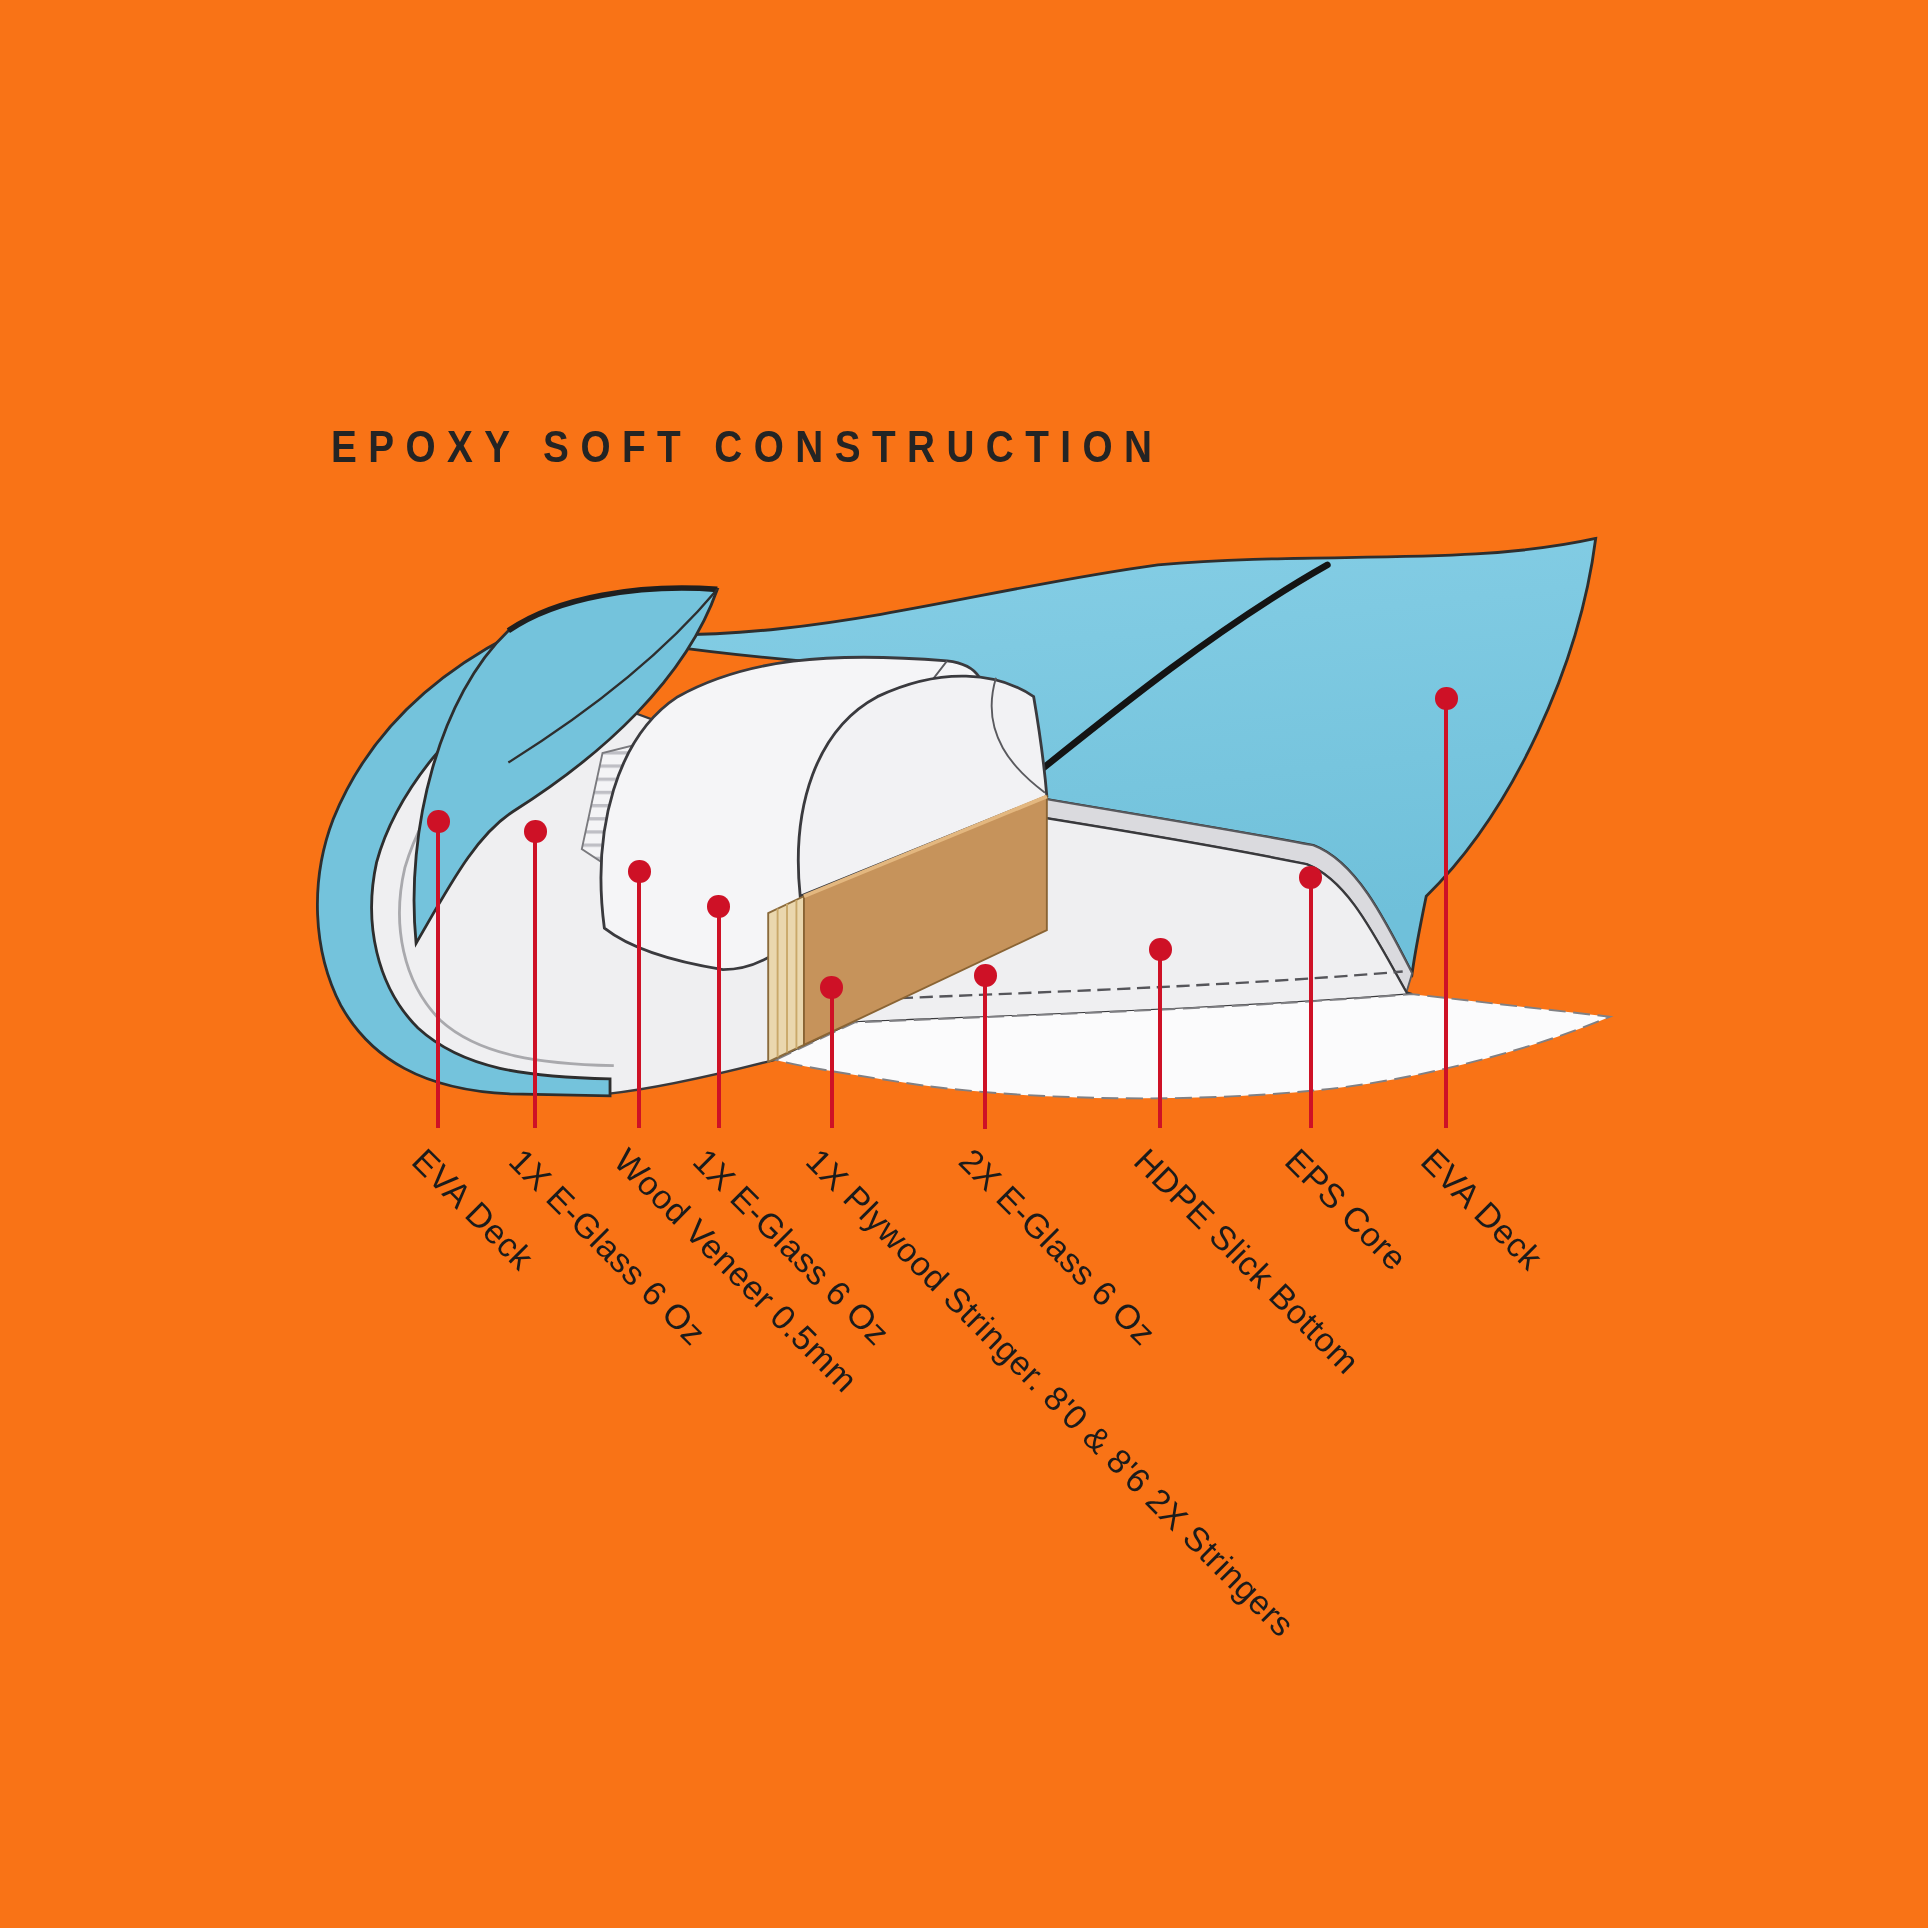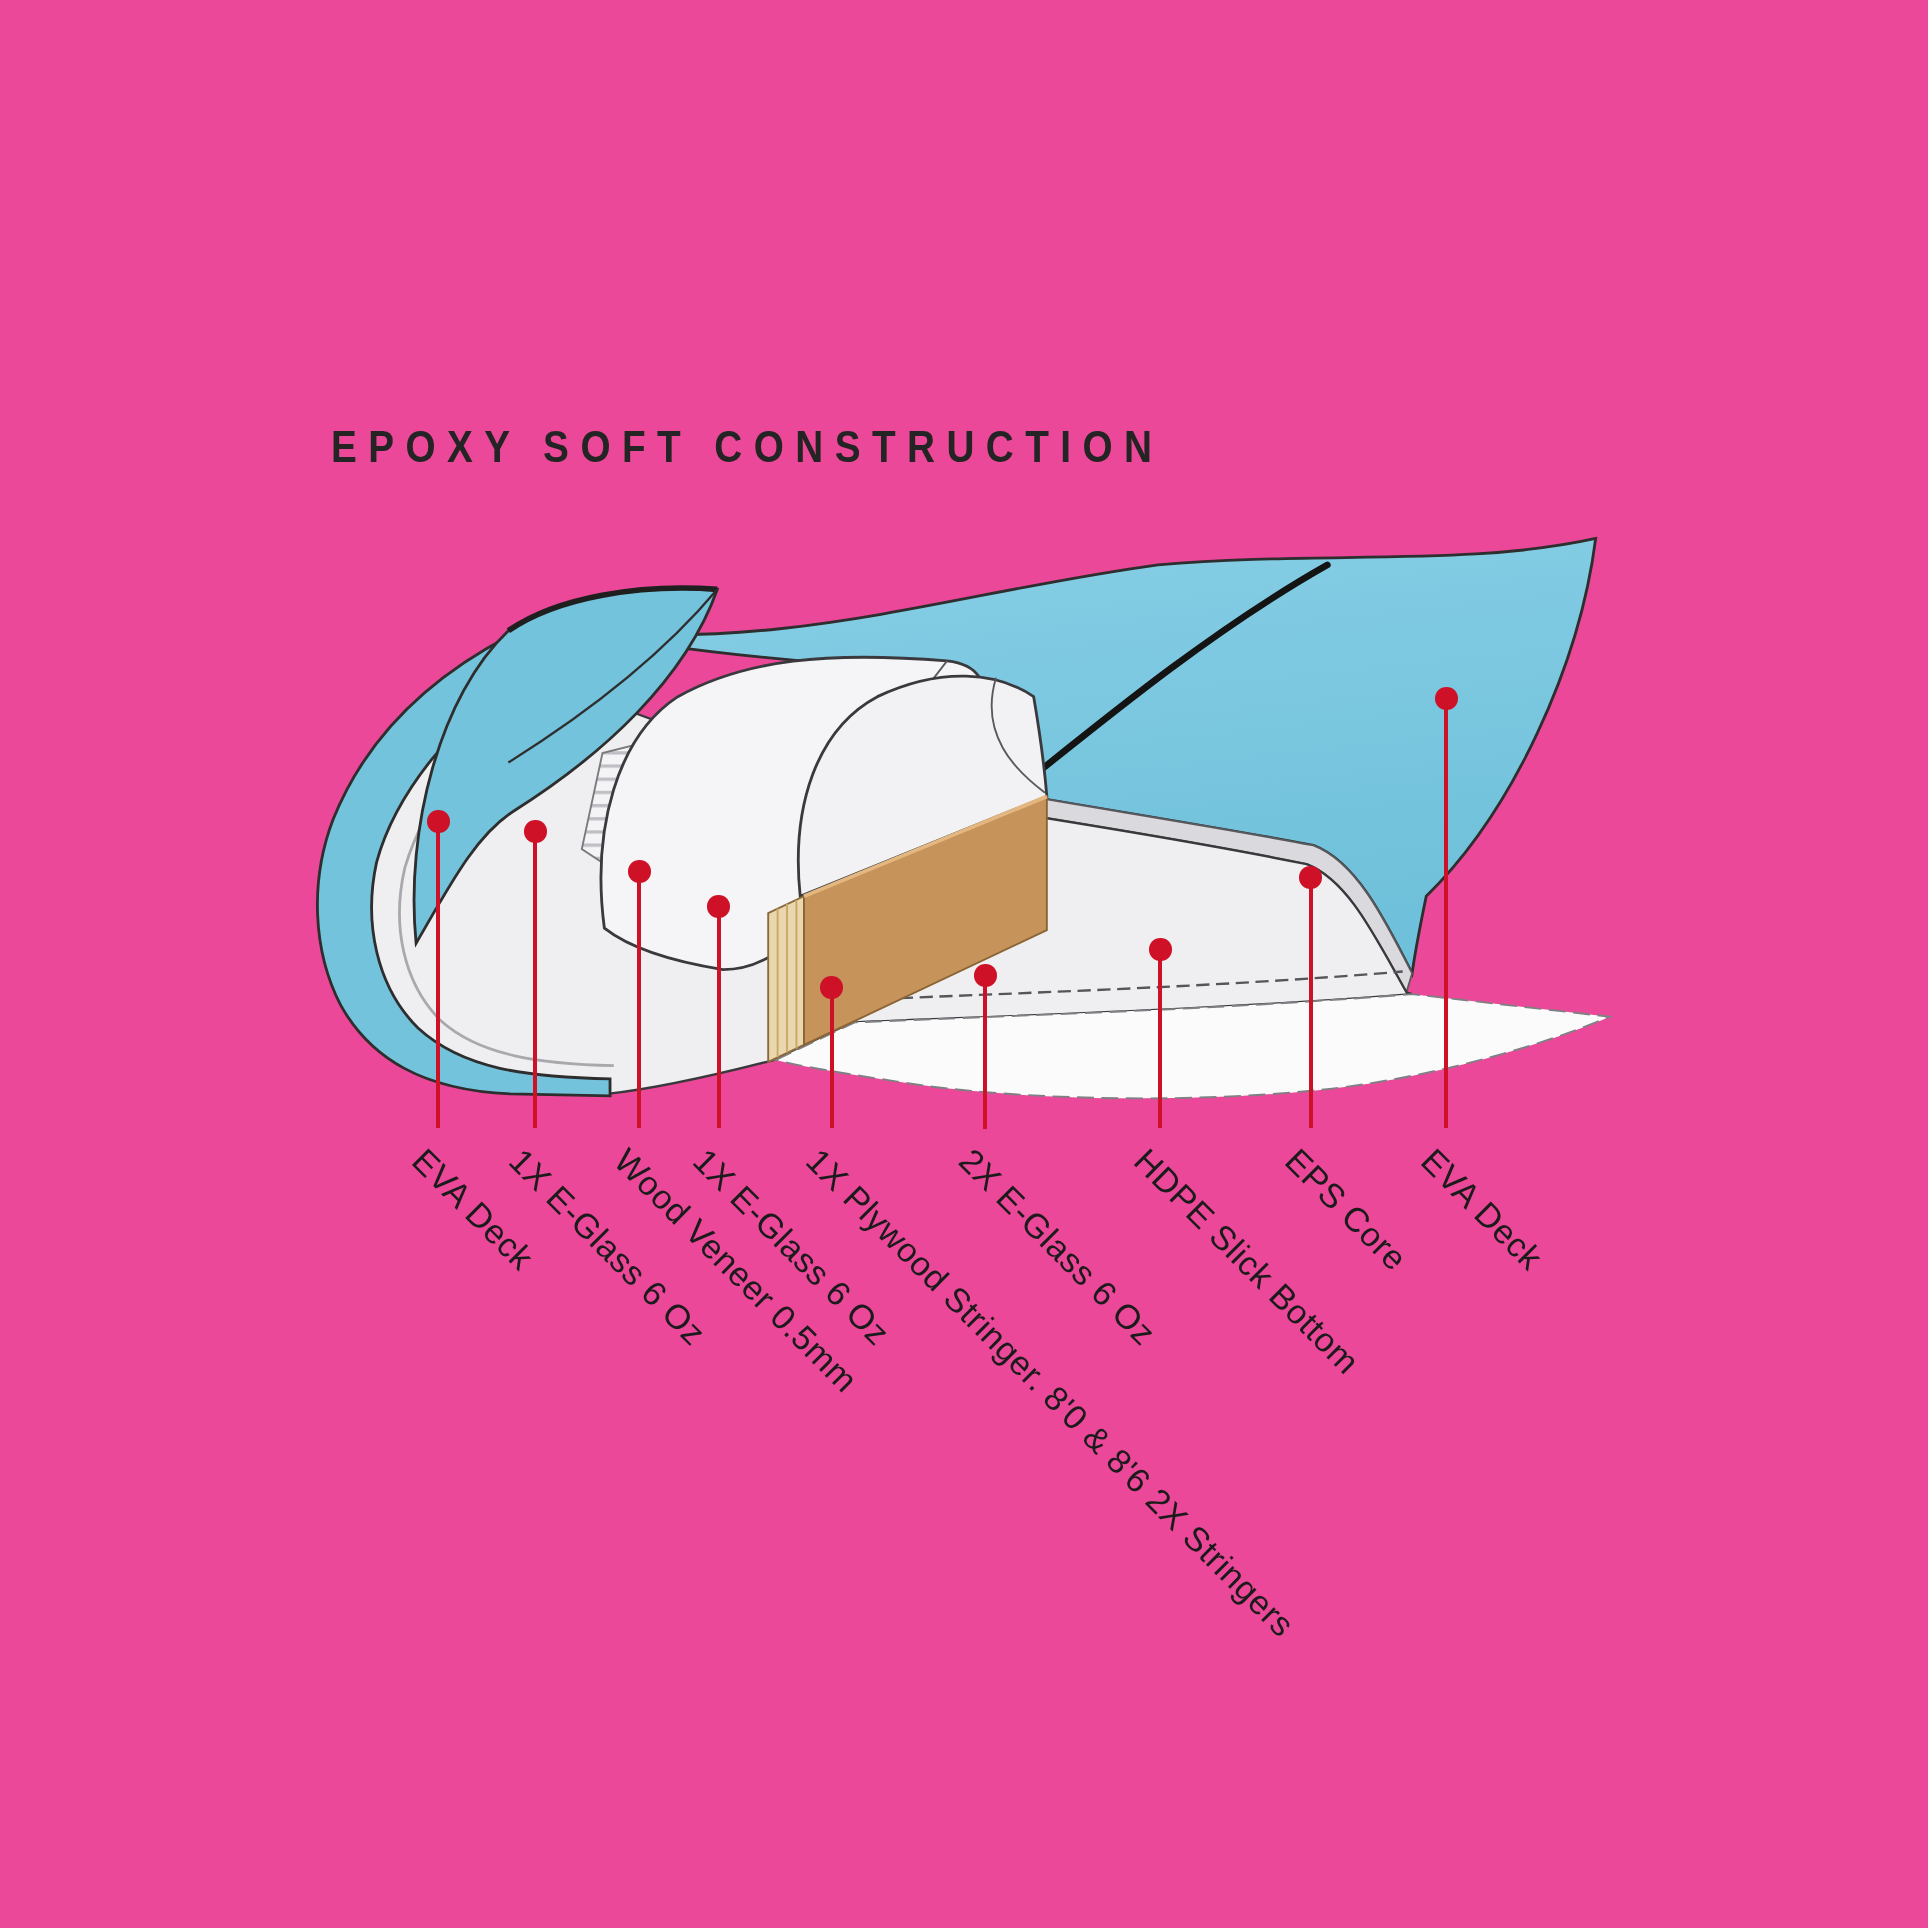--- a/index.html
+++ b/index.html
@@ -1,19 +1,19 @@
 <!DOCTYPE html>
 <html style="font-size:15px"><head>
 <meta charset="utf-8">
 <style>
   html,body{margin:0;padding:0;background:#ffffff;}
   #stage{
     position:relative;
     width:1928px;height:1928px;
-    background:#ec4899;
+    background:#f97316;
     overflow:hidden;
     font-family:"Liberation Sans", sans-serif;
   }
   #page-title{
     position:absolute;
     left:331px;top:422px;
     margin:0;
     font-size:44px;
     font-weight:bold;
     letter-spacing:13px;

